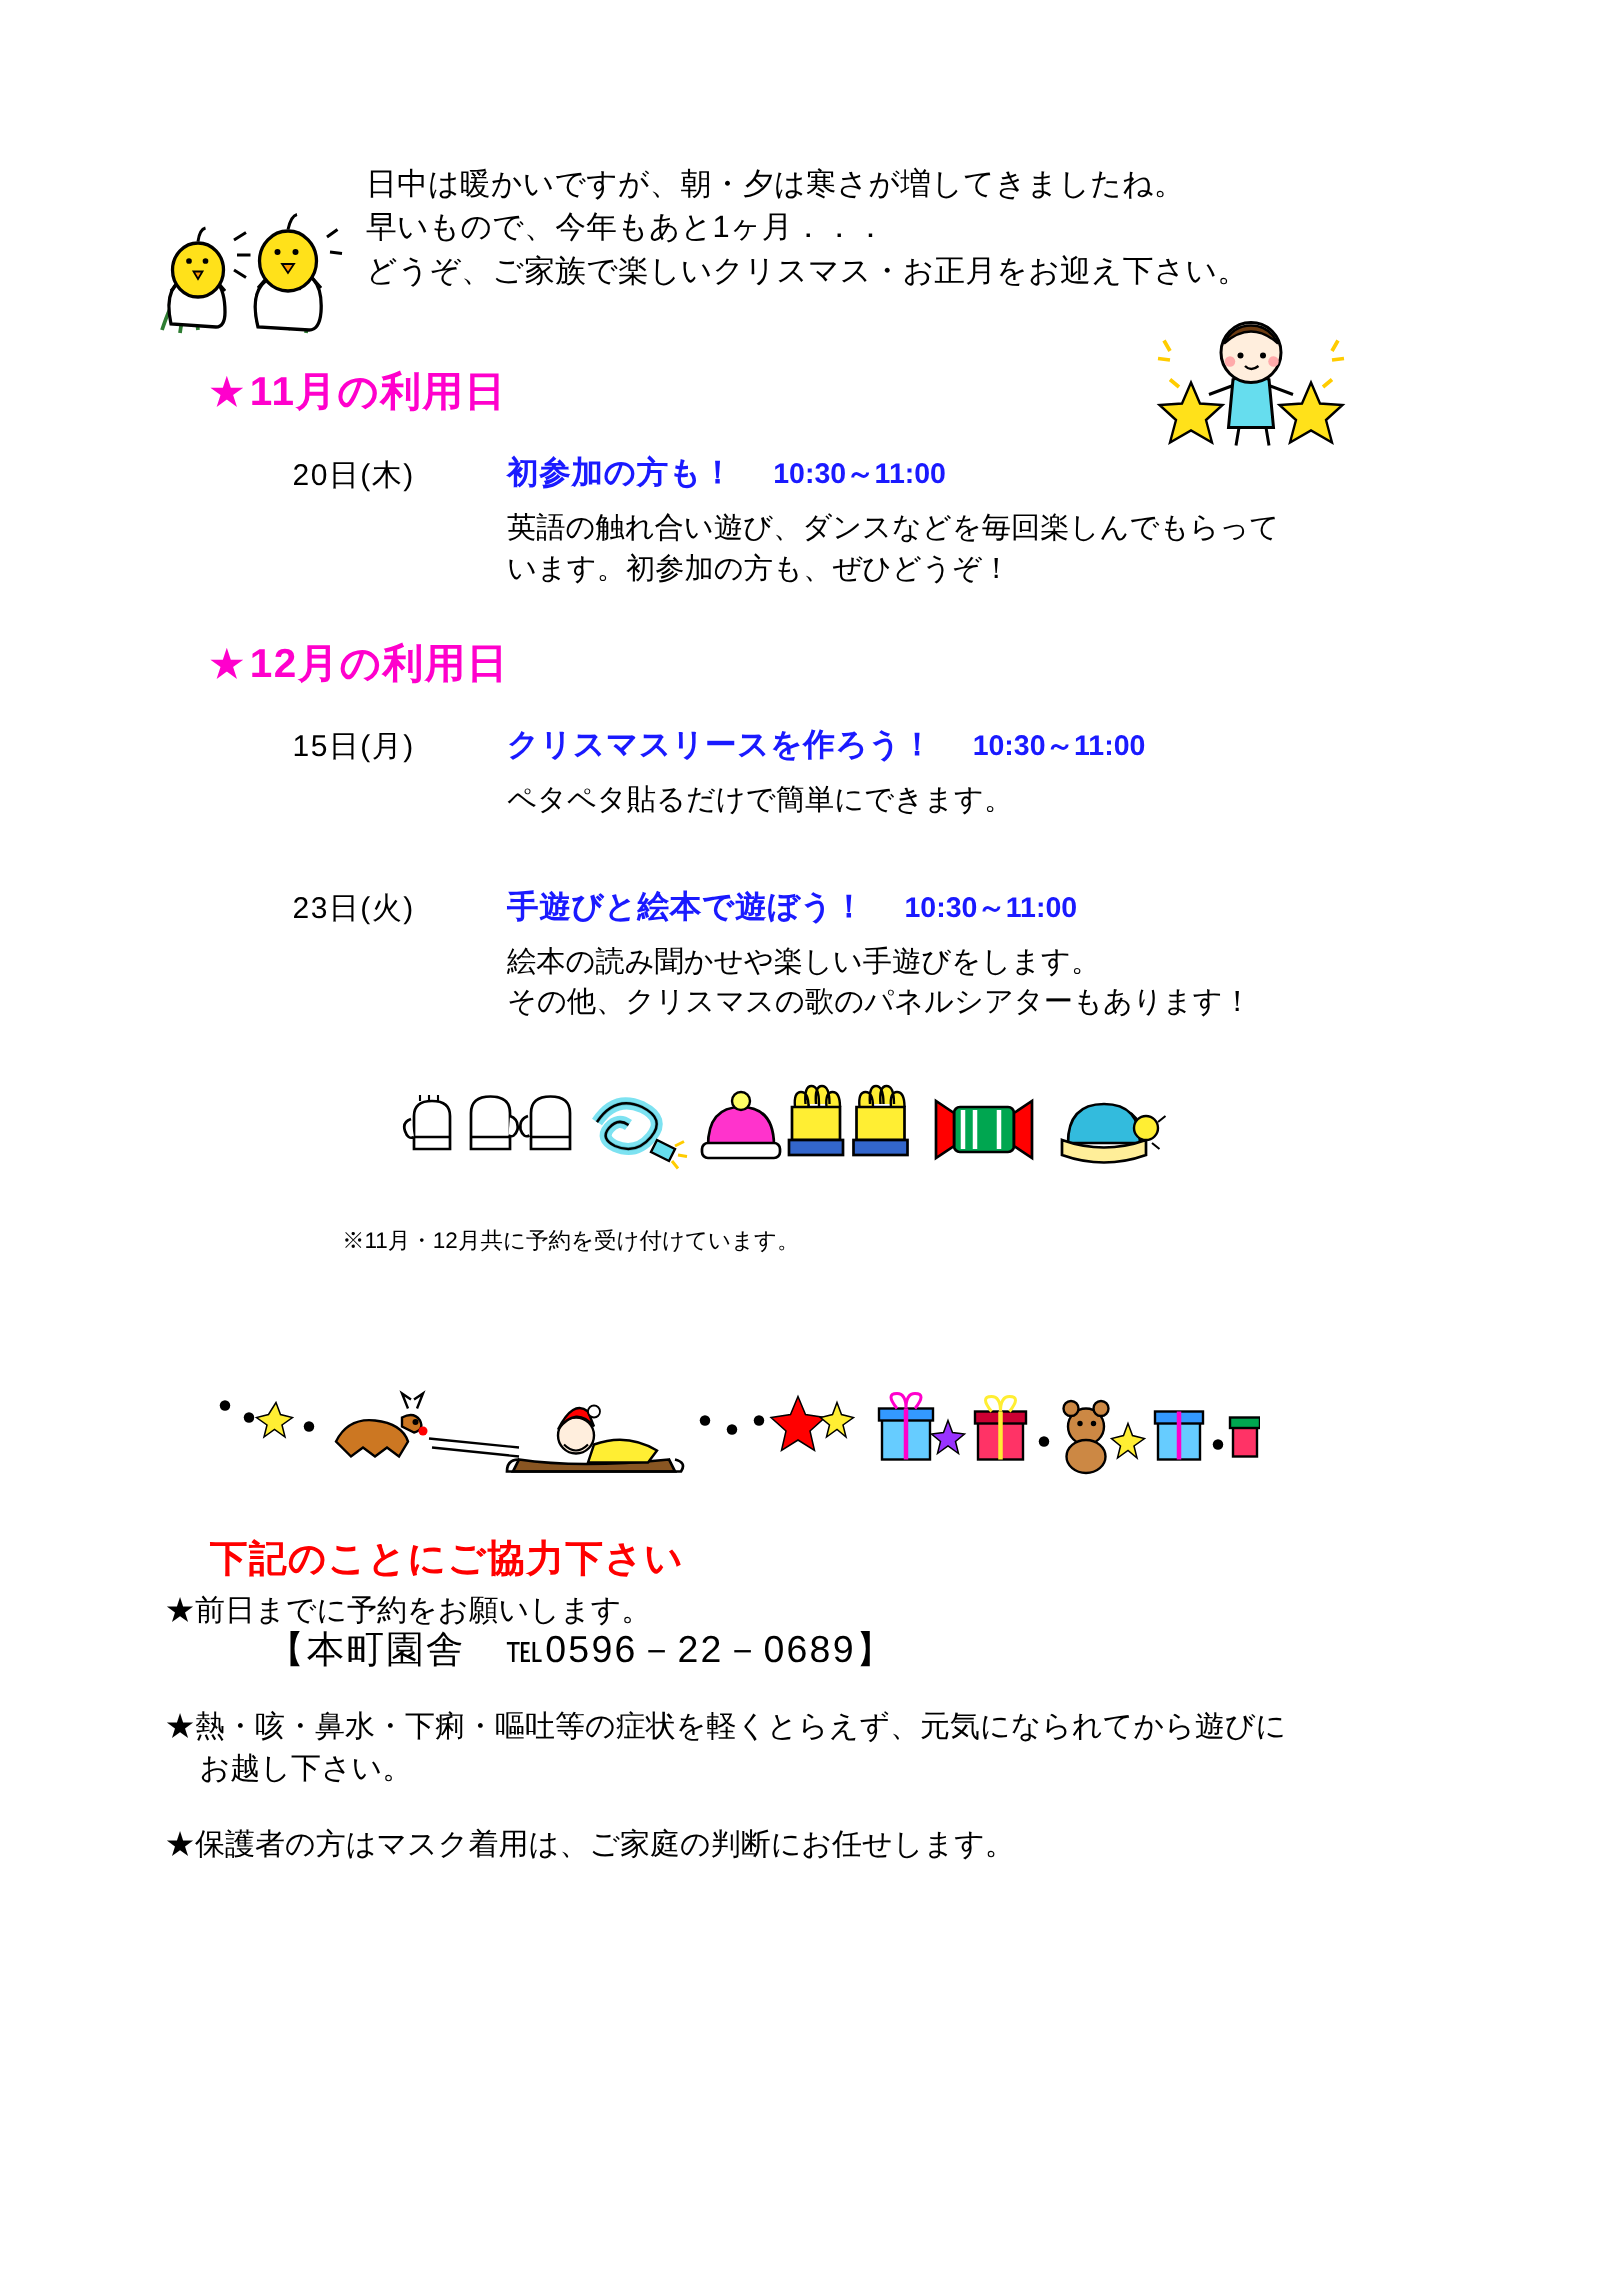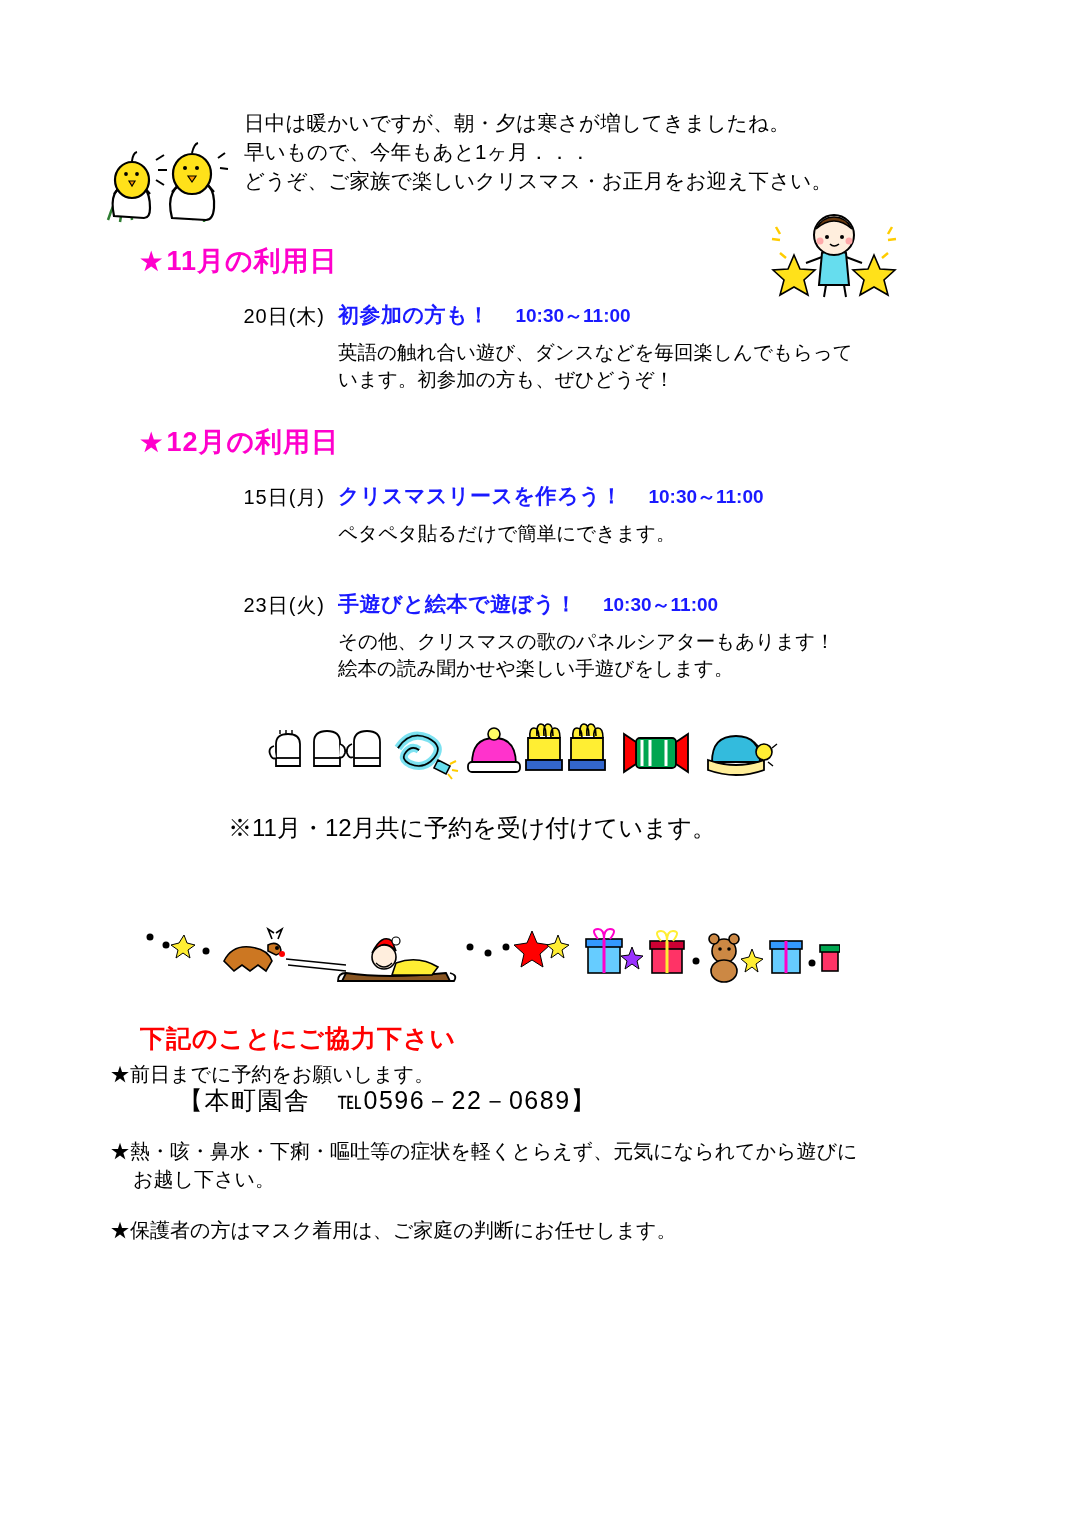--- a/index.html
+++ b/index.html
@@ -77,21 +77,21 @@
     width: 800px;
   }
   .event .date {
     position: absolute;
     left: 0;
     top: 0;
     width: 130px;
     font-size: 20px;
     letter-spacing: 1px;
     color: #000;
-    text-align: right;
+    text-align: left;
   }
   .event .title {
     position: absolute;
     left: 143px;
     top: -2px;
     font-size: 21px;
     font-weight: bold;
     color: #1a1aff;
     white-space: nowrap;
     letter-spacing: 0.5px;
@@ -123,21 +123,21 @@
     height: 65px;
   }
 
   
   .notes {
     position: absolute;
     left: 228px;
     top: 814px;
   }
   .notes div {
-    font-size: 24px;
+    font-size: 15px;
     line-height: 28px;
     color: #000;
     white-space: nowrap;
   }
 
   
   .sleigh-row {
     position: absolute;
     left: 140px;
     top: 915px;
@@ -271,22 +271,22 @@
       <div>ペタペタ貼るだけで簡単にできます。</div>
     </div>
   </div>
 
   <div class="event" id="ev-1223">
     <div class="date">23日(火)</div>
     <div class="title">
       <span>手遊びと絵本で遊ぼう！</span><span class="time">10:30～11:00</span>
     </div>
     <div class="desc">
+      <div>絵本の読み聞かせや楽しい手遊びをします。</div>
       <div>その他、クリスマスの歌のパネルシアターもあります！</div>
-      <div>絵本の読み聞かせや楽しい手遊びをします。</div>
     </div>
   </div>
 
   <div class="winter-row">
     <svg viewBox="0 0 560 65" width="560" height="65">
 
       <g>
         <path d="M8 26 q0 -10 12 -10 q12 0 12 10 l0 22 l-24 0 z" fill="#ffffff" stroke="#000" stroke-width="1.8"></path>
         <path d="M8 40 l24 0" stroke="#000" stroke-width="1.8"></path>
         <path d="M6 28 q-6 2 -4 8 q2 6 6 4" fill="#ffffff" stroke="#000" stroke-width="1.8"></path>

